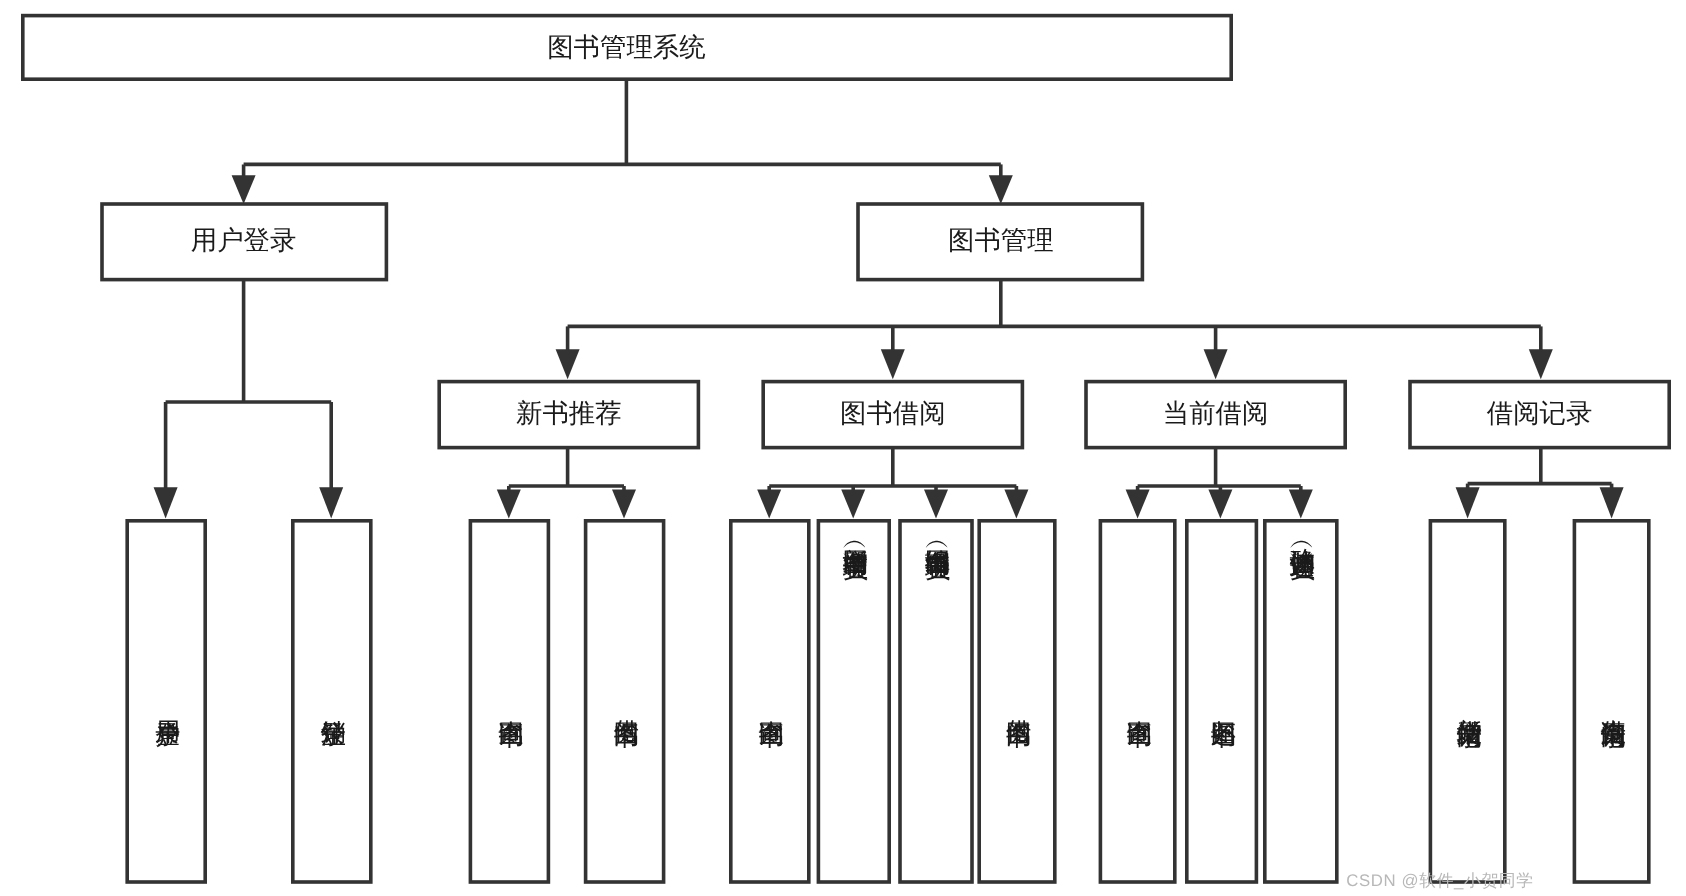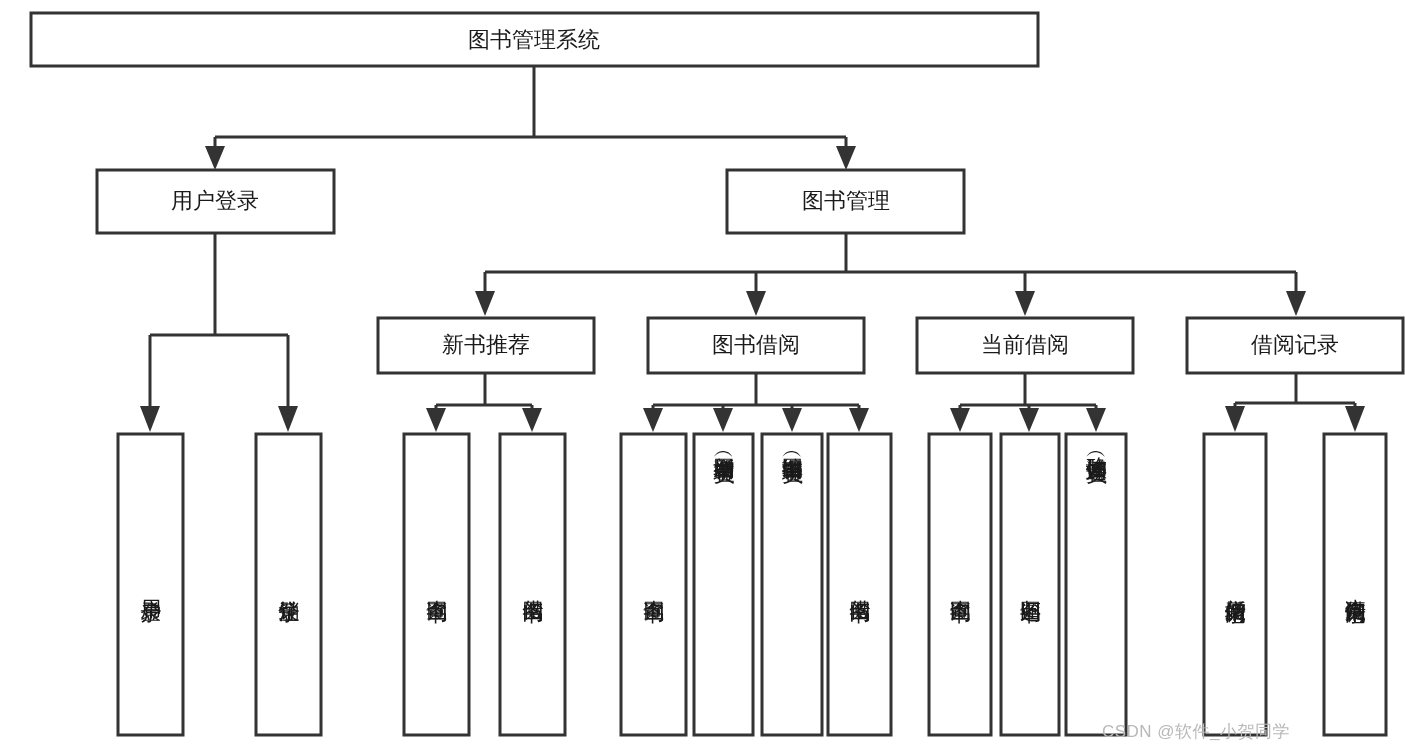--- a/index.html
+++ b/index.html
@@ -9,21 +9,21 @@
   }
   body {
     width: 1405px;
     height: 747px;
     font-family: "Liberation Sans", "DejaVu Sans", sans-serif;
     overflow: hidden;
     position: relative;
   }
   #diagram-root {
     position: absolute;
-    left: 16px;
+    left: 4px;
     top: 0;
     width: 1282px;
     height: 747px;
   }
   svg#chart-svg {
     display: block;
     width: 1405px;
     height: 747px;
   }
   .node-box {
@@ -63,21 +63,21 @@
     line-height: 1.18;
     color: #1a1a1a;
     letter-spacing: 1px;
     white-space: nowrap;
   }
   .watermark {
     position: absolute;
     right: 8px;
     bottom: 4px;
     font-family: "Liberation Sans", "DejaVu Sans", sans-serif;
-    font-size: 17px;
+    font-size: 14px;
     color: #b8b8b8;
     letter-spacing: 0.5px;
     user-select: none;
   }
 </style>
 </head>
 <body>
 
 <div id="diagram-root">
 

